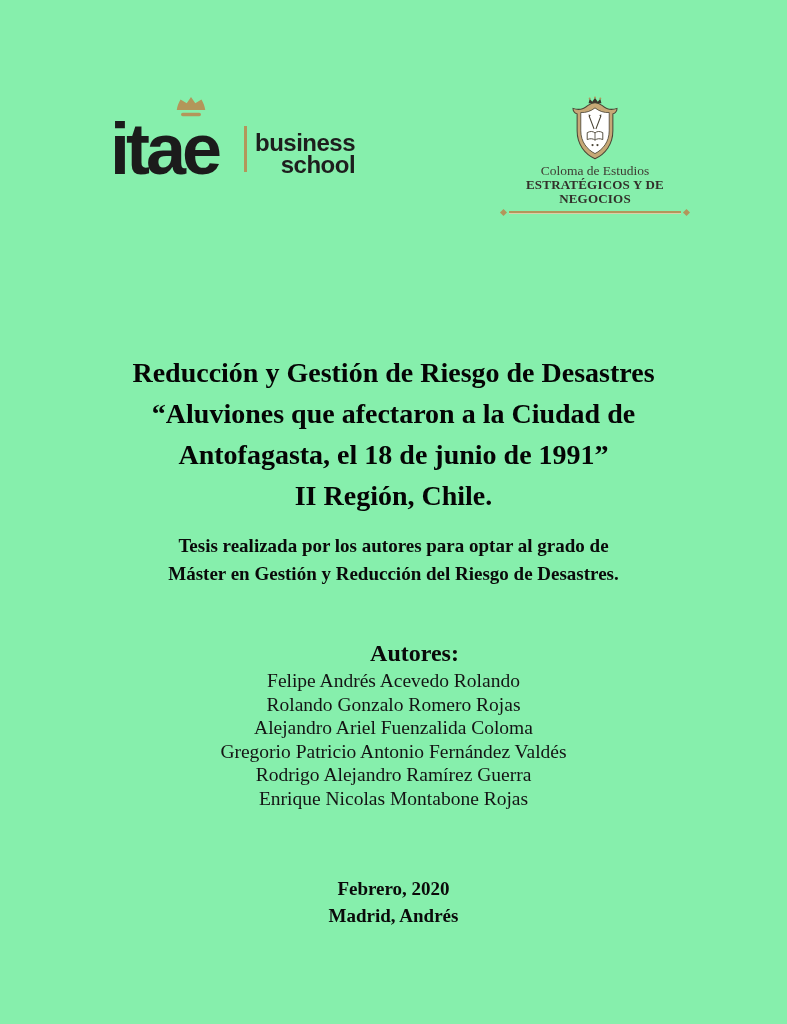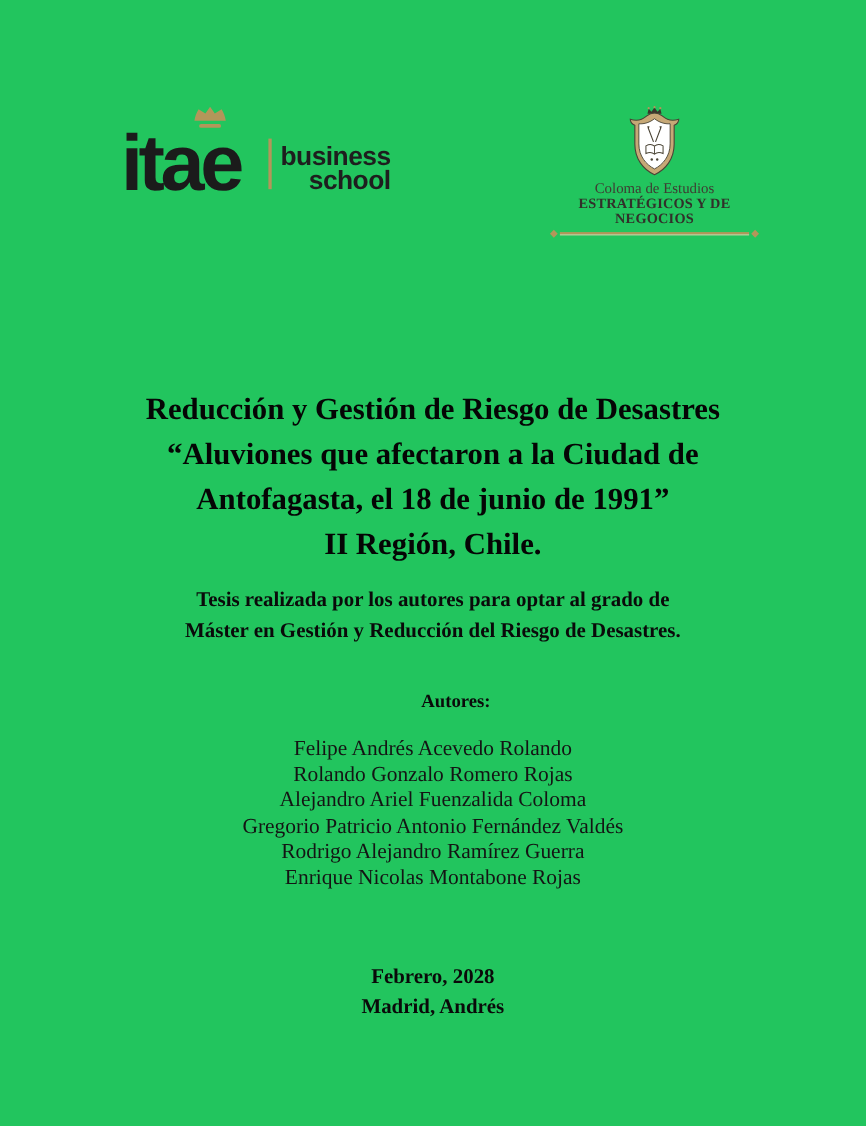--- a/index.html
+++ b/index.html
@@ -4,21 +4,21 @@
 <style>
   * { margin: 0; padding: 0; box-sizing: border-box; }
   html, body { background: #ffffff; }
   body { font-family: "Liberation Serif", serif; }
 
   .page {
     position: relative;
     width: 787px;
     height: 1024px;
     margin: 0 auto;
-    background: #22c55e;
+    background: #86efac;
     overflow: hidden;
   }
 
   
   .itae-logo {
     position: absolute;
     left: 110px;
     top: 96px;
     width: 250px;
     height: 84px;
@@ -115,23 +115,23 @@
     color: #050505;
   }
   .subtitle {
     top: 532px;
     font-weight: bold;
     font-size: 19px;
     line-height: 28px;
     color: #0a0a0a;
   }
   .autores-label {
-    top: 626px;
-    font-weight: bold;
-    font-size: 17px;
+    top: 642px;
+    font-weight: bold;
+    font-size: 24px;
     line-height: 23px;
     color: #0a0a0a;
     padding-left: 42px;
   }
   .authors {
     top: 669px;
     font-size: 19.5px;
     line-height: 23.5px;
     color: #141414;
   }
@@ -209,17 +209,17 @@
   <div class="center-text authors">
     <div>Felipe Andrés Acevedo Rolando</div>
     <div>Rolando Gonzalo Romero Rojas</div>
     <div>Alejandro Ariel Fuenzalida Coloma</div>
     <div>Gregorio Patricio Antonio Fernández Valdés</div>
     <div>Rodrigo Alejandro Ramírez Guerra</div>
     <div>Enrique Nicolas Montabone Rojas</div>
   </div>
 
   <div class="center-text footer-block">
-    <div>Febrero, 2028</div>
+    <div>Febrero, 2020</div>
     <div>Madrid, Andrés</div>
   </div>
 
 </div>
 
 </body></html>

